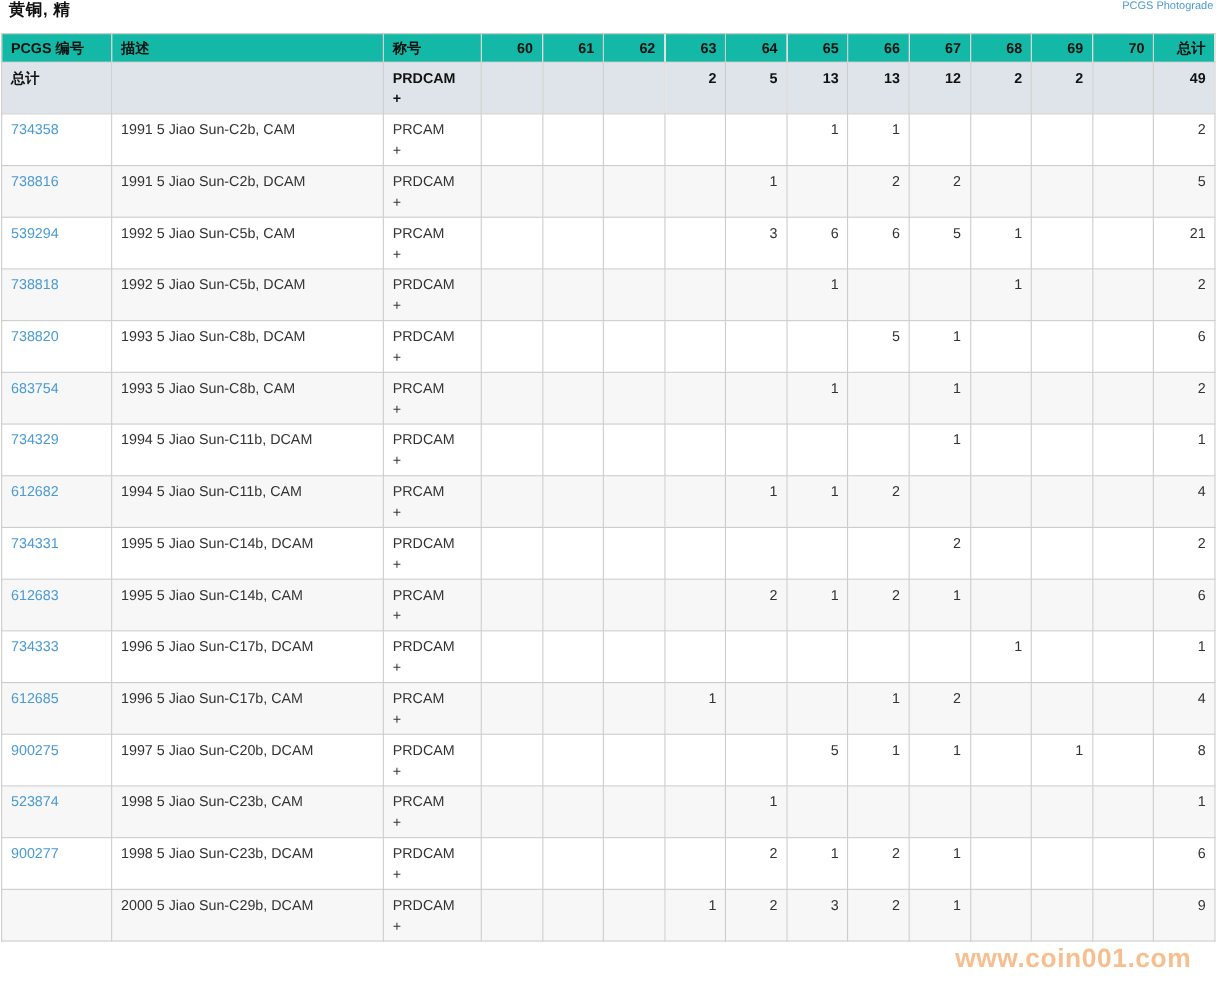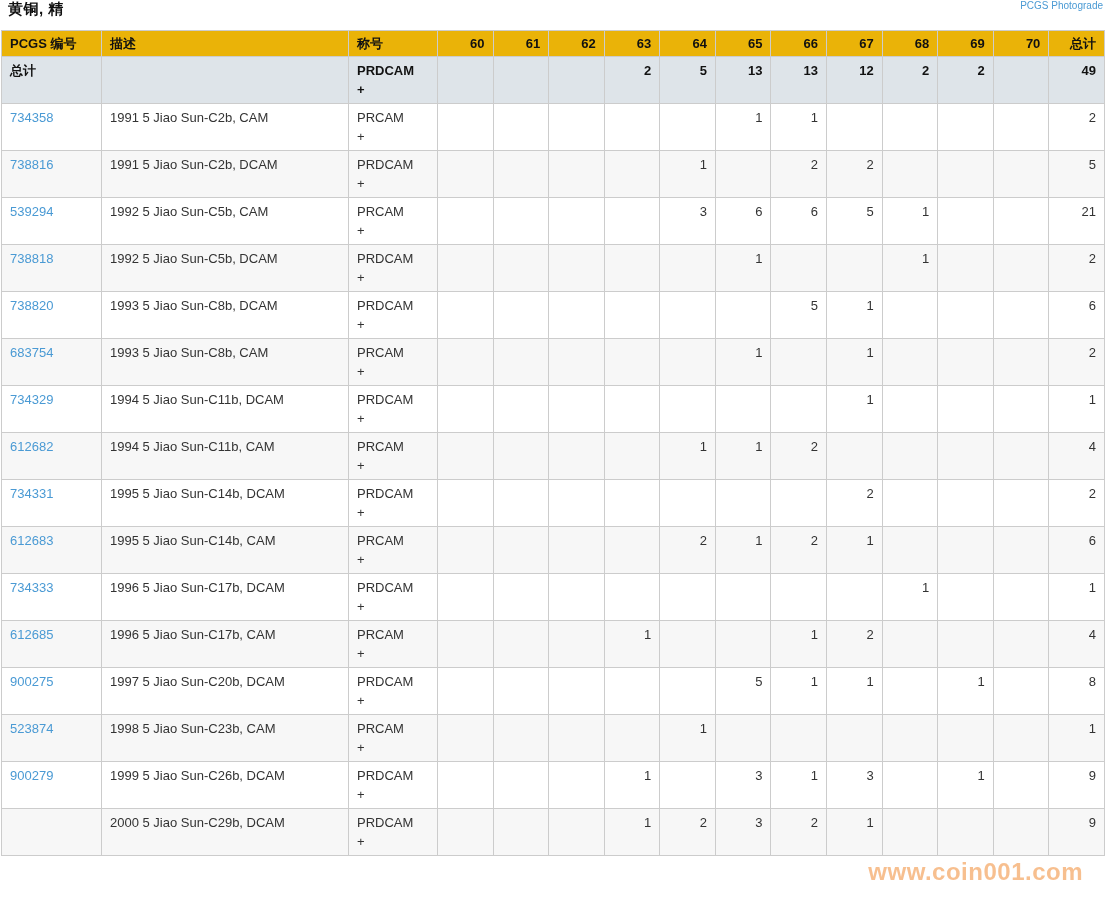--- a/index.html
+++ b/index.html
@@ -49,21 +49,21 @@
     line-height: 19px;
     overflow: hidden;
   }
   .pop-table thead th {
     font-weight: bold;
     color: #111111;
     text-align: left;
     vertical-align: middle;
     height: 13px;
     padding: 3px 8px;
-    background: #eab308;
+    background: #14b8a6;
     white-space: nowrap;
   }
   .pop-table thead th.num { text-align: right; }
   .num { text-align: right; }
   tr.totals-row td {
     background: #dee4e9;
     font-weight: bold;
     color: #111111;
     height: 37px;
   }
@@ -389,36 +389,36 @@
         <td class="num">1</td>
         <td class="num"></td>
         <td class="num"></td>
         <td class="num"></td>
         <td class="num"></td>
         <td class="num"></td>
         <td class="num"></td>
         <td class="num">1</td>
       </tr>
       <tr>
-        <td><a class="pcgs-link">900279</a></td>
-        <td>1999 5 Jiao Sun-C26b, DCAM</td>
-        <td class="designation">PRDCAM
-+</td>
-        <td class="num"></td>
-        <td class="num"></td>
-        <td class="num"></td>
-        <td class="num">1</td>
-        <td class="num"></td>
-        <td class="num">3</td>
-        <td class="num">1</td>
-        <td class="num">3</td>
-        <td class="num"></td>
-        <td class="num">1</td>
-        <td class="num"></td>
-        <td class="num">9</td>
+        <td><a class="pcgs-link">900277</a></td>
+        <td>1998 5 Jiao Sun-C23b, DCAM</td>
+        <td class="designation">PRDCAM
++</td>
+        <td class="num"></td>
+        <td class="num"></td>
+        <td class="num"></td>
+        <td class="num"></td>
+        <td class="num">2</td>
+        <td class="num">1</td>
+        <td class="num">2</td>
+        <td class="num">1</td>
+        <td class="num"></td>
+        <td class="num"></td>
+        <td class="num"></td>
+        <td class="num">6</td>
       </tr>
       <tr>
         <td></td>
         <td>2000 5 Jiao Sun-C29b, DCAM</td>
         <td class="designation">PRDCAM
 +</td>
         <td class="num"></td>
         <td class="num"></td>
         <td class="num"></td>
         <td class="num">1</td>

